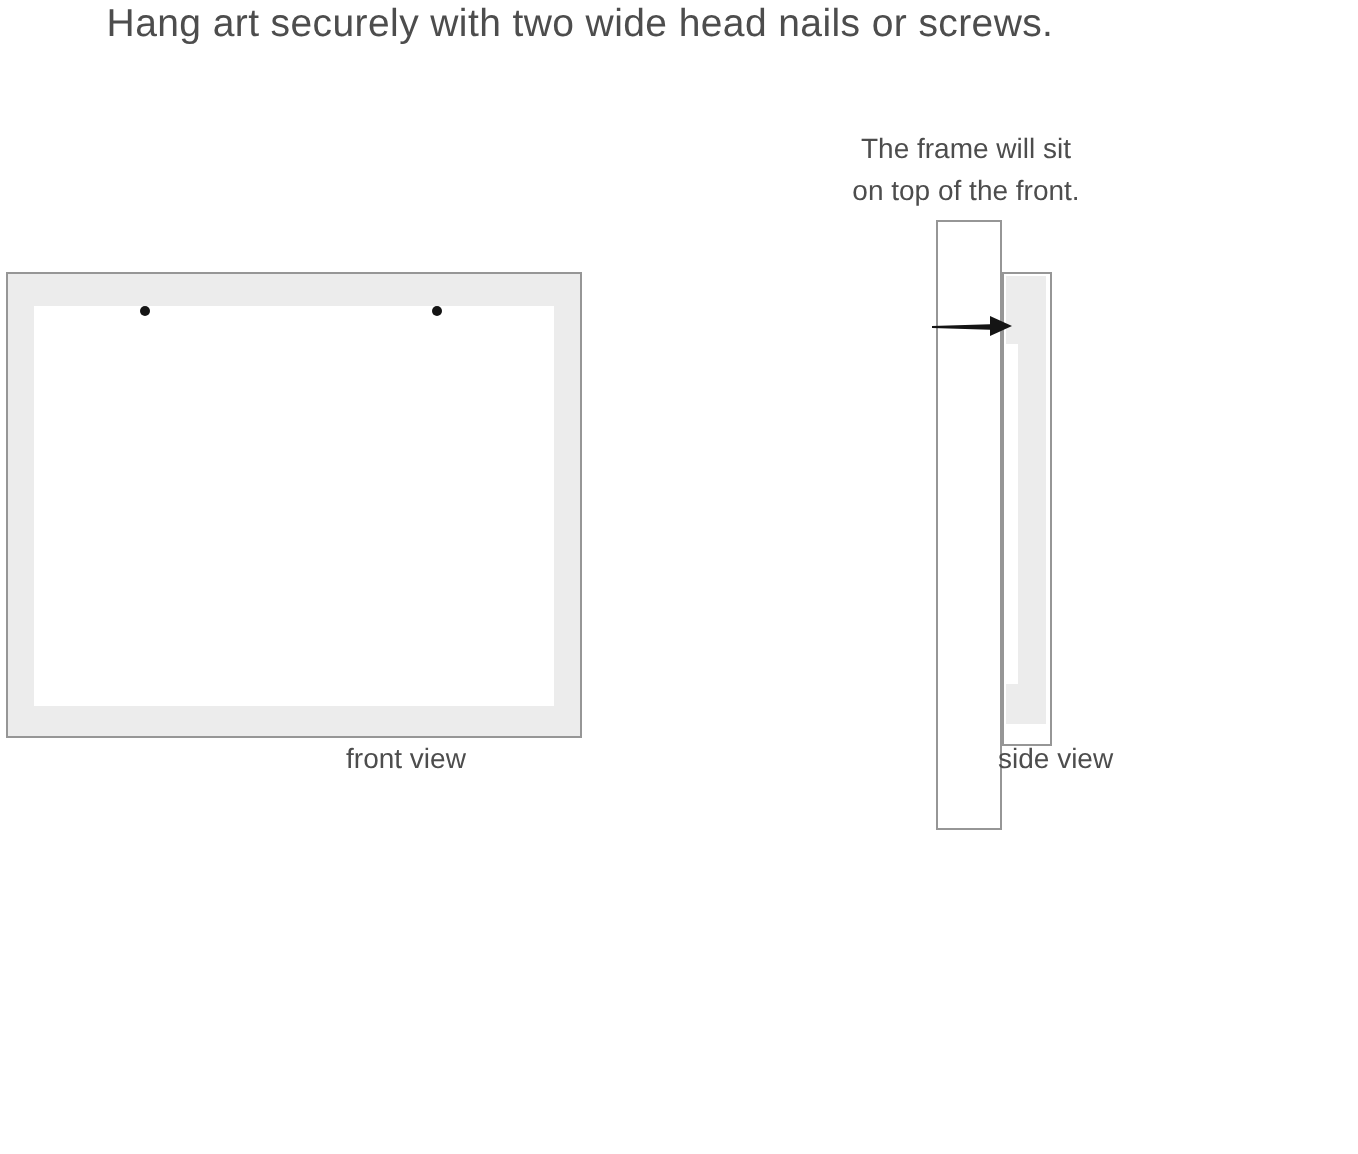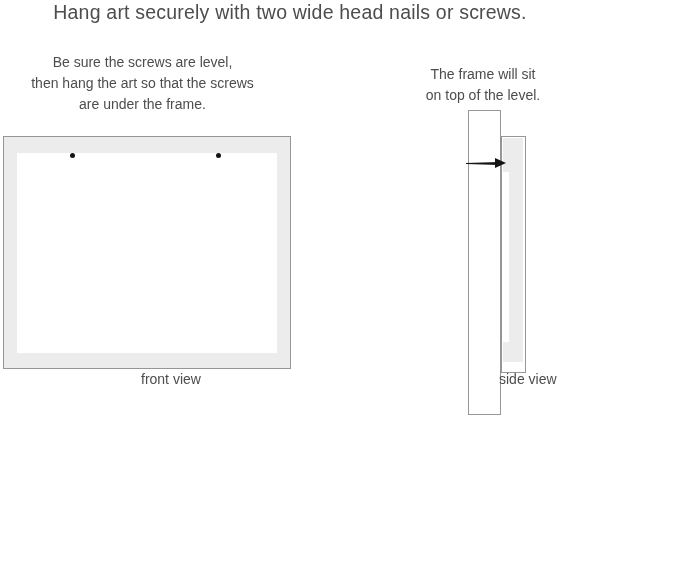--- a/index.html
+++ b/index.html
@@ -49,21 +49,21 @@
     position:absolute;top:153px;
     width:5px;height:5px;border-radius:50%;
     background:var(--nail);
   }
   #nail-dot-left{left:70px;}
   #nail-dot-right{left:216px;}
   .view-label{
     position:absolute;top:371px;
     font-size:14px;font-weight:300;color:var(--text);
   }
-  #front-view-label{left:141px;width:150px;text-align:left;}
+  #front-view-label{left:128px;width:150px;text-align:center;}
   #side-view-label{left:499px;}
 
   
   #side-art{
     position:absolute;left:501px;top:136px;
     width:23px;height:235px;
     background:#fff;
     border:1px solid var(--outline);
   }
   #side-art-mat{
@@ -102,29 +102,24 @@
     color:var(--footnote-text);
   }
 </style>
 </head>
 <body>
 
 <div id="page">
 
   <div class="title">Hang art securely with two wide head nails or screws.</div>
 
-  <div class="para" id="front-instructions">
-    <div>Be sure the screws are level,</div>
-    <div>then hang the art so that the screws</div>
-    <div>are under the frame.</div>
-  </div>
 
   <div class="para" id="side-instructions">
     <div>The frame will sit</div>
-    <div>on top of the level.</div>
+    <div>on top of the front.</div>
   </div>
 
   <div id="front-frame">
     <div id="front-art"></div>
   </div>
   <div class="nail-dot" id="nail-dot-left"></div>
   <div class="nail-dot" id="nail-dot-right"></div>
   <div class="view-label" id="front-view-label">front view</div>
 
   <div id="side-art">

